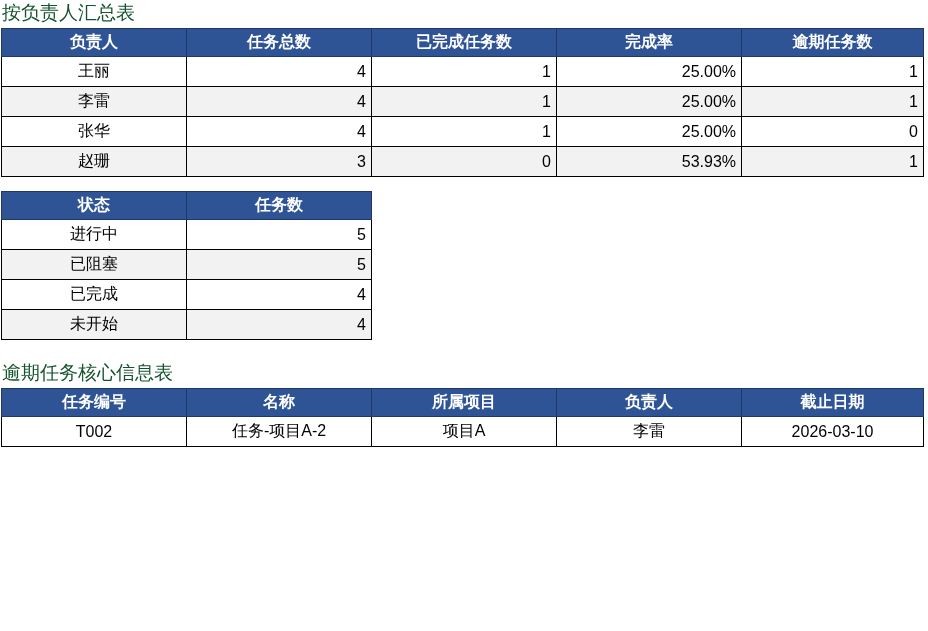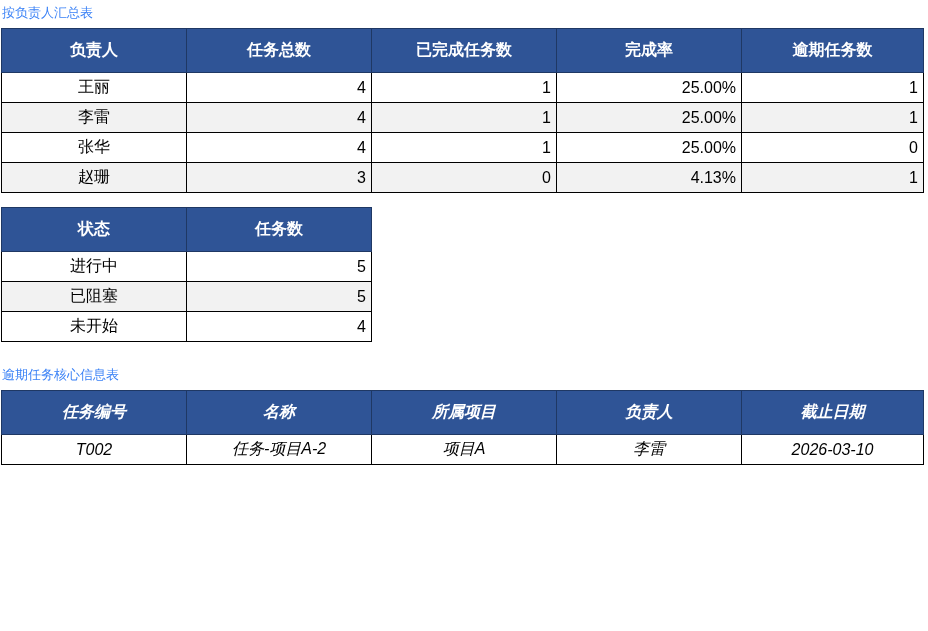--- a/index.html
+++ b/index.html
@@ -15,40 +15,40 @@
     overflow: hidden;
   }
   .page {
     position: relative;
     width: 928px;
     height: 631px;
     box-sizing: border-box;
     padding: 0;
   }
   .section-title {
-    font-size: 13px;
+    font-size: 19px;
     line-height: 22px;
-    color: #3b82f6;
+    color: #14532d;
     margin: 0;
     padding: 0 0 4px 2px;
     font-weight: normal;
   }
   table.grid {
     border-collapse: collapse;
     table-layout: fixed;
     font-size: 16px;
     background: #ffffff;
   }
   table.grid th {
     background: #2F5496;
     color: #ffffff;
     font-weight: bold;
     text-align: center;
     border: 1px solid #1F3864;
-    height: 44px;
+    height: 28px;
     padding: 1px 4px;
     box-sizing: border-box;
     white-space: nowrap;
     overflow: hidden;
   }
   table.grid td {
     border: 1px solid #000000;
     height: 30px;
     padding: 1px 5px;
     box-sizing: border-box;
@@ -72,21 +72,21 @@
   #owner-summary-table col.c2 { width: 185px; }
   #owner-summary-table col.c3 { width: 185px; }
   #owner-summary-table col.c4 { width: 182px; }
 
   
   #status-summary-table { width: 370px; margin: 0 1px 0 1px; }
   #status-summary-table col.c0 { width: 185px; }
   #status-summary-table col.c1 { width: 185px; }
 
   
-  #overdue-table { width: 922px; margin: 0 0 8px 1px; font-style: italic; }
+  #overdue-table { width: 922px; margin: 0 0 8px 1px; }
   #overdue-table col.c0 { width: 185px; }
   #overdue-table col.c1 { width: 185px; }
   #overdue-table col.c2 { width: 185px; }
   #overdue-table col.c3 { width: 185px; }
   #overdue-table col.c4 { width: 182px; }
 
   .gap-1 { height: 14px; }
   .gap-2 { height: 22px; }
   .top-pad { height: 2px; }
 </style>
@@ -134,21 +134,21 @@
         <td class="txt">张华</td>
         <td class="num">4</td>
         <td class="num">1</td>
         <td class="num">25.00%</td>
         <td class="num">0</td>
       </tr>
       <tr>
         <td class="txt">赵珊</td>
         <td class="num">3</td>
         <td class="num">0</td>
-        <td class="num">4.13%</td>
+        <td class="num">53.93%</td>
         <td class="num">1</td>
       </tr>
     </tbody>
   </table>
 
   <div class="gap-1"></div>
 
   <table class="grid" id="status-summary-table">
     <colgroup>
       <col class="c0">
@@ -161,20 +161,24 @@
       </tr>
     </thead>
     <tbody>
       <tr>
         <td class="txt">进行中</td>
         <td class="num">5</td>
       </tr>
       <tr>
         <td class="txt">已阻塞</td>
         <td class="num">5</td>
+      </tr>
+      <tr>
+        <td class="txt">已完成</td>
+        <td class="num">4</td>
       </tr>
       <tr>
         <td class="txt">未开始</td>
         <td class="num">4</td>
       </tr>
     </tbody>
   </table>
 
   <div class="gap-2"></div>
 

